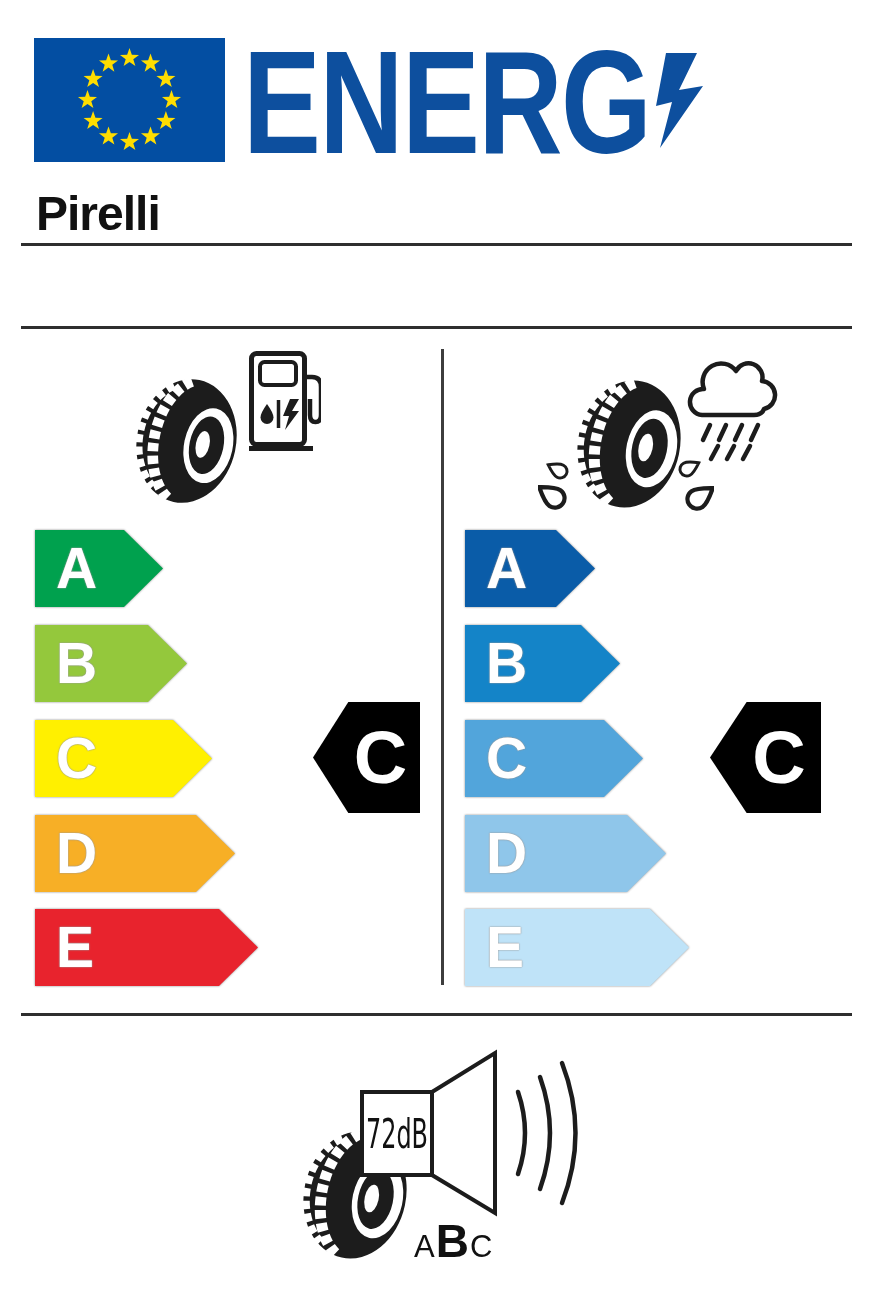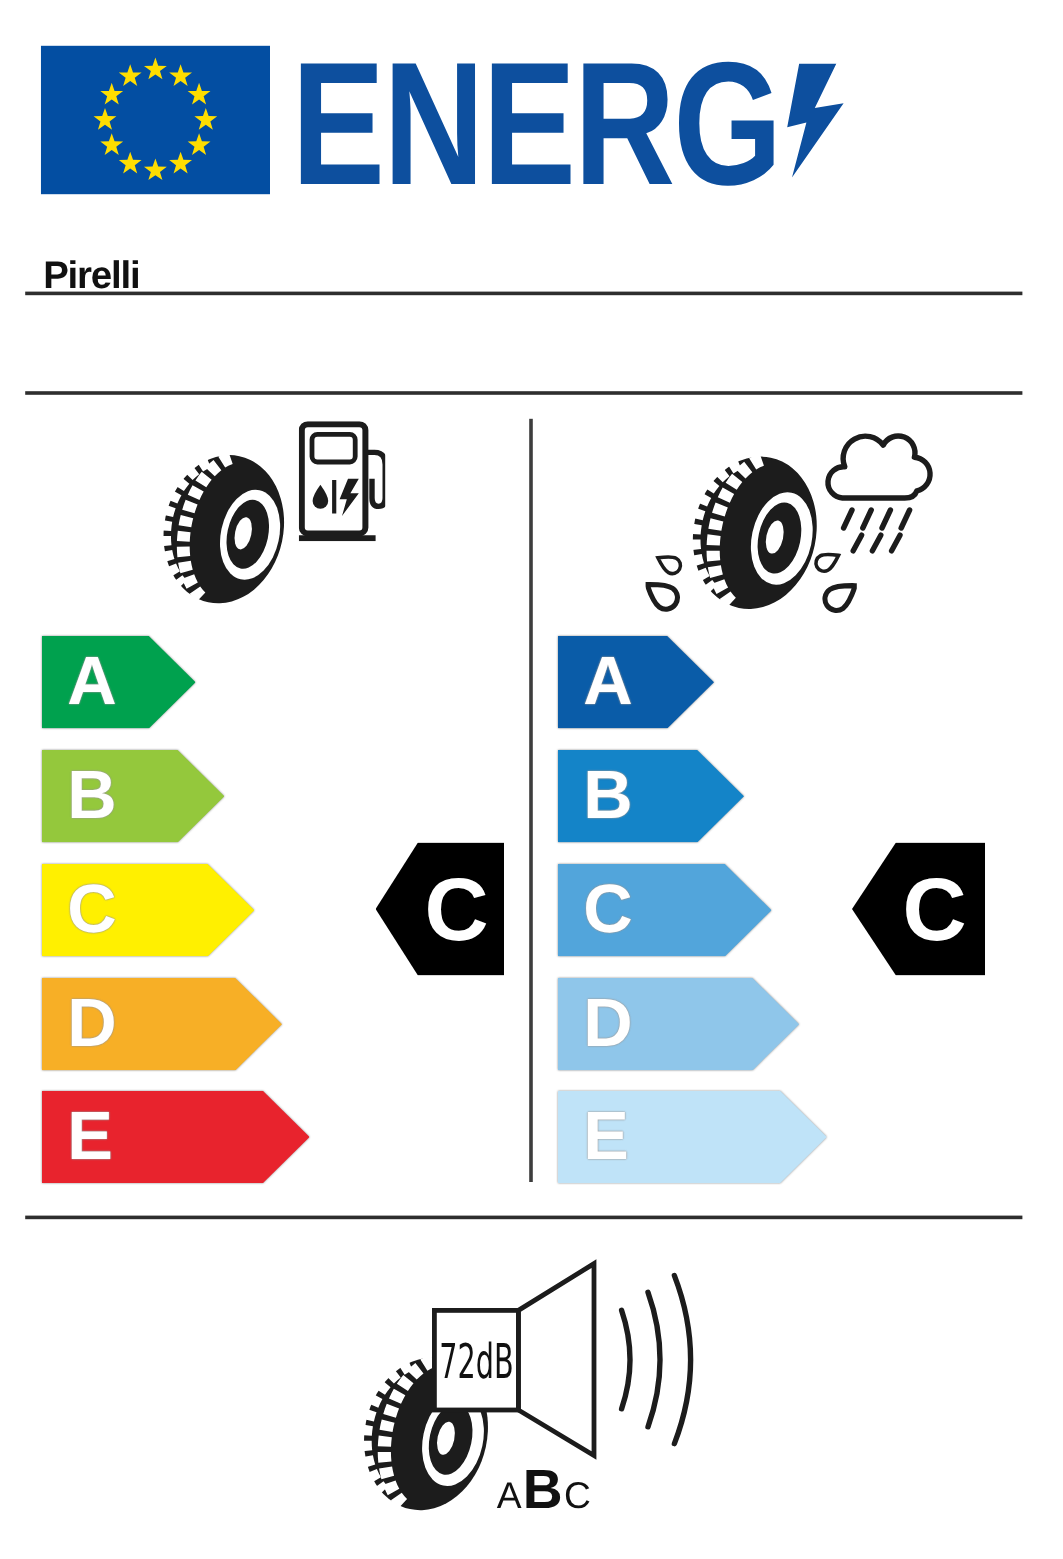--- a/index.html
+++ b/index.html
@@ -2,21 +2,21 @@
 <html><head>
 <meta charset="utf-8">
 <style>
   html,body{margin:0;padding:0;background:#ffffff;font-family:"Liberation Sans","DejaVu Sans",sans-serif;}
   .canvas{position:relative;width:886px;height:1299px;background:#fff;overflow:hidden;margin:0 auto;padding-left:28px;}
   .abs{position:absolute;}
 
   
   .energ{position:absolute;left:243px;top:30px;font-size:146px;line-height:1;font-weight:bold;
          letter-spacing:-2px;transform:scaleX(0.8);transform-origin:0 0;white-space:nowrap;}
-  .brand{position:absolute;left:36px;top:186px;font-size:32px;font-weight:bold;letter-spacing:-1px;color:#111;margin-top:25px;}
+  .brand{position:absolute;left:36px;top:186px;font-size:48px;font-weight:bold;letter-spacing:-1px;color:#111;}
 
   .hr{position:absolute;left:21px;width:831px;height:3px;background:#2e2e2e;}
   .hr1{top:243px;} .hr2{top:326px;} .hr3{top:1013px;}
   .vdiv{position:absolute;left:441px;top:349px;width:3px;height:636px;background:#3d3d3d;}
 
   
   .arrow-wrap{position:absolute;filter:drop-shadow(0 0 1px #8a8a8a);}
   .arrow{width:100%;height:100%;display:flex;align-items:center;padding-left:21px;box-sizing:border-box;
          clip-path:polygon(0 0,calc(100% - 39px) 0,100% 50%,calc(100% - 39px) 100%,0 100%);}
   .arrow-letter{font-size:57px;font-weight:bold;color:#fff;line-height:1;

